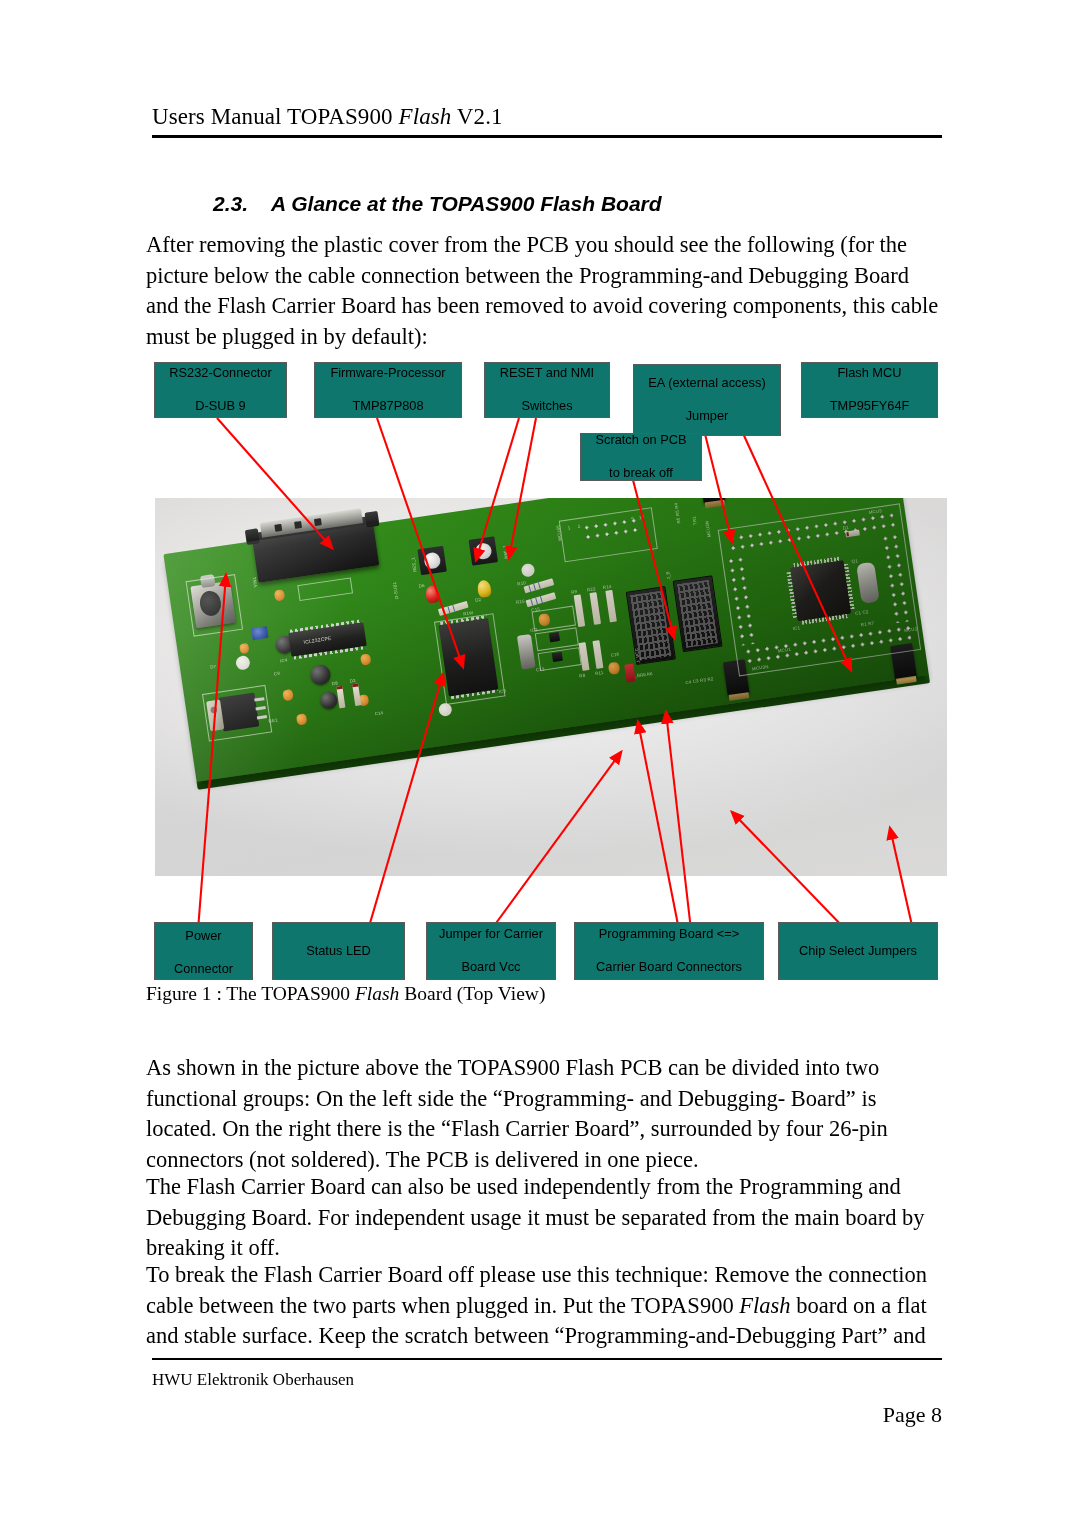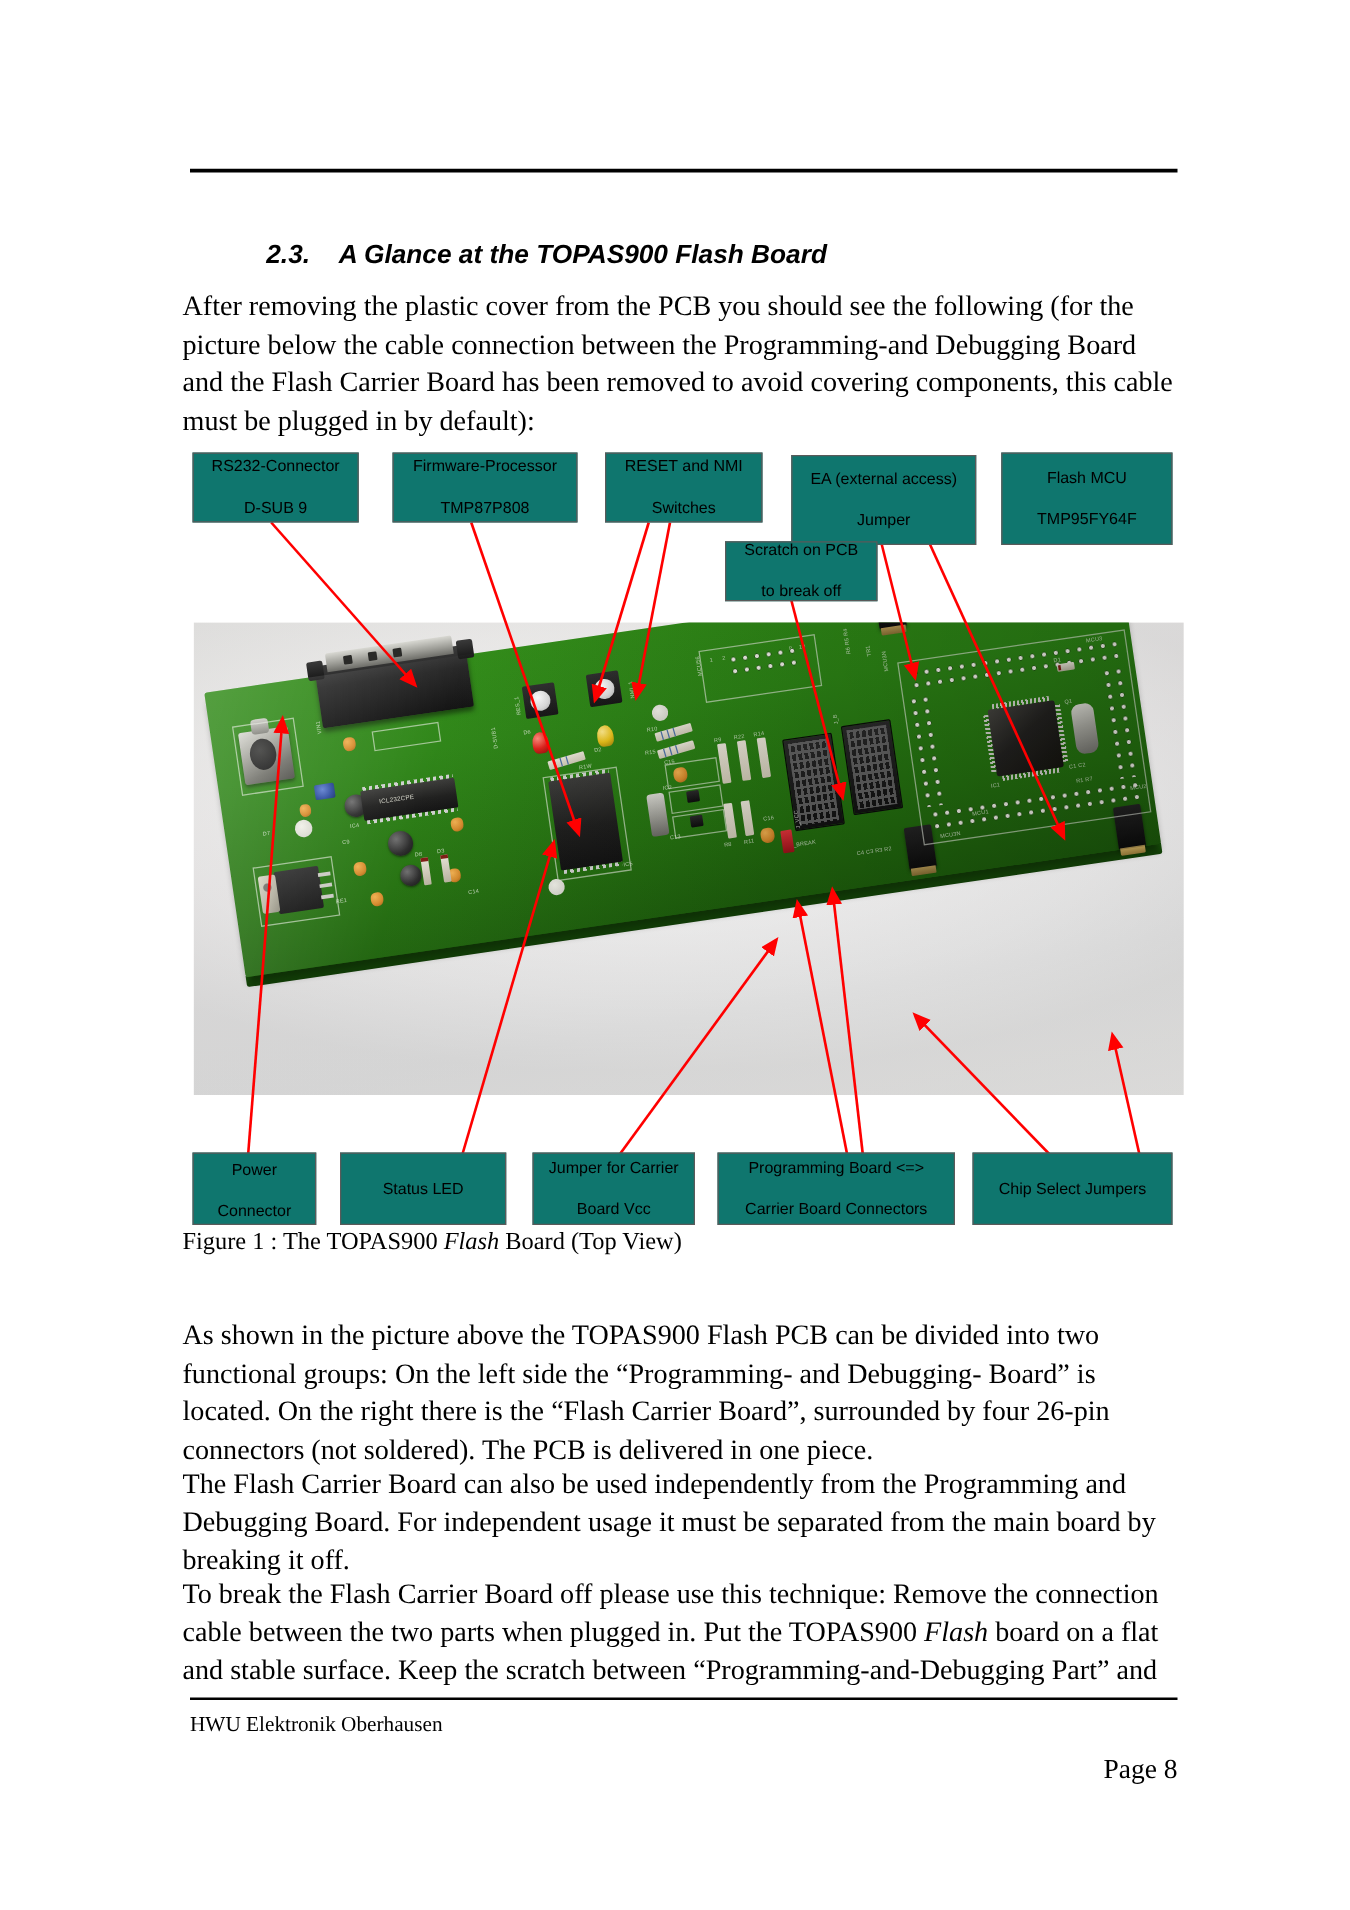--- a/index.html
+++ b/index.html
@@ -236,20 +236,23 @@
   .footer-right{
     position:absolute;right:138px;top:1370px;
     font-family:"Liberation Serif", serif;font-size:22px;margin-top:32px;
   }
 </style>
 </head>
 <body>
 
 <div class="page">
 
+  <div class="header">
+    <div class="header-text"><span>Users Manual TOPAS900 </span><span class="ital">Flash</span><span> V2.1</span></div>
+  </div>
   <div class="header-rule"></div>
 
   <div class="sec-head"><span class="num">2.3.</span><span>A Glance at the TOPAS900 Flash Board</span></div>
 
   <div class="para" id="para-intro">After removing the plastic cover from the PCB you should see the following (for the picture below the cable connection between the Programming-and Debugging Board and the Flash Carrier Board has been removed to avoid covering components, this cable must be plugged in by default):</div>
 
   <div class="figure">
 
     <div class="photo">
       <div class="shadowpatch"></div>
@@ -492,21 +495,21 @@
     </div>
     <div class="callout" style="left:168px;top:2px;width:148px;height:56px;">
       <span><span>Firmware-Processor</span><br><span>TMP87P808</span></span>
     </div>
     <div class="callout" style="left:338px;top:2px;width:126px;height:56px;">
       <span><span>RESET and NMI</span><br><span>Switches</span></span>
     </div>
     <div class="callout" style="left:487px;top:4px;width:148px;height:72px;">
       <span><span>EA (external access)</span><br><span>Jumper</span></span>
     </div>
-    <div class="callout" style="left:655px;top:2px;width:137px;height:74px;">
+    <div class="callout" style="left:655px;top:2px;width:137px;height:56px;">
       <span><span>Flash MCU</span><br><span>TMP95FY64F</span></span>
     </div>
 
     <div class="callout" style="left:434px;top:73px;width:122px;height:48px;">
       <span><span>Scratch on PCB</span><br><span>to break off</span></span>
     </div>
 
     <div class="callout" style="left:8px;top:562px;width:99px;height:58px;align-items:flex-end;">
       <span><span>Power</span><br><span>Connector</span></span>
     </div>

